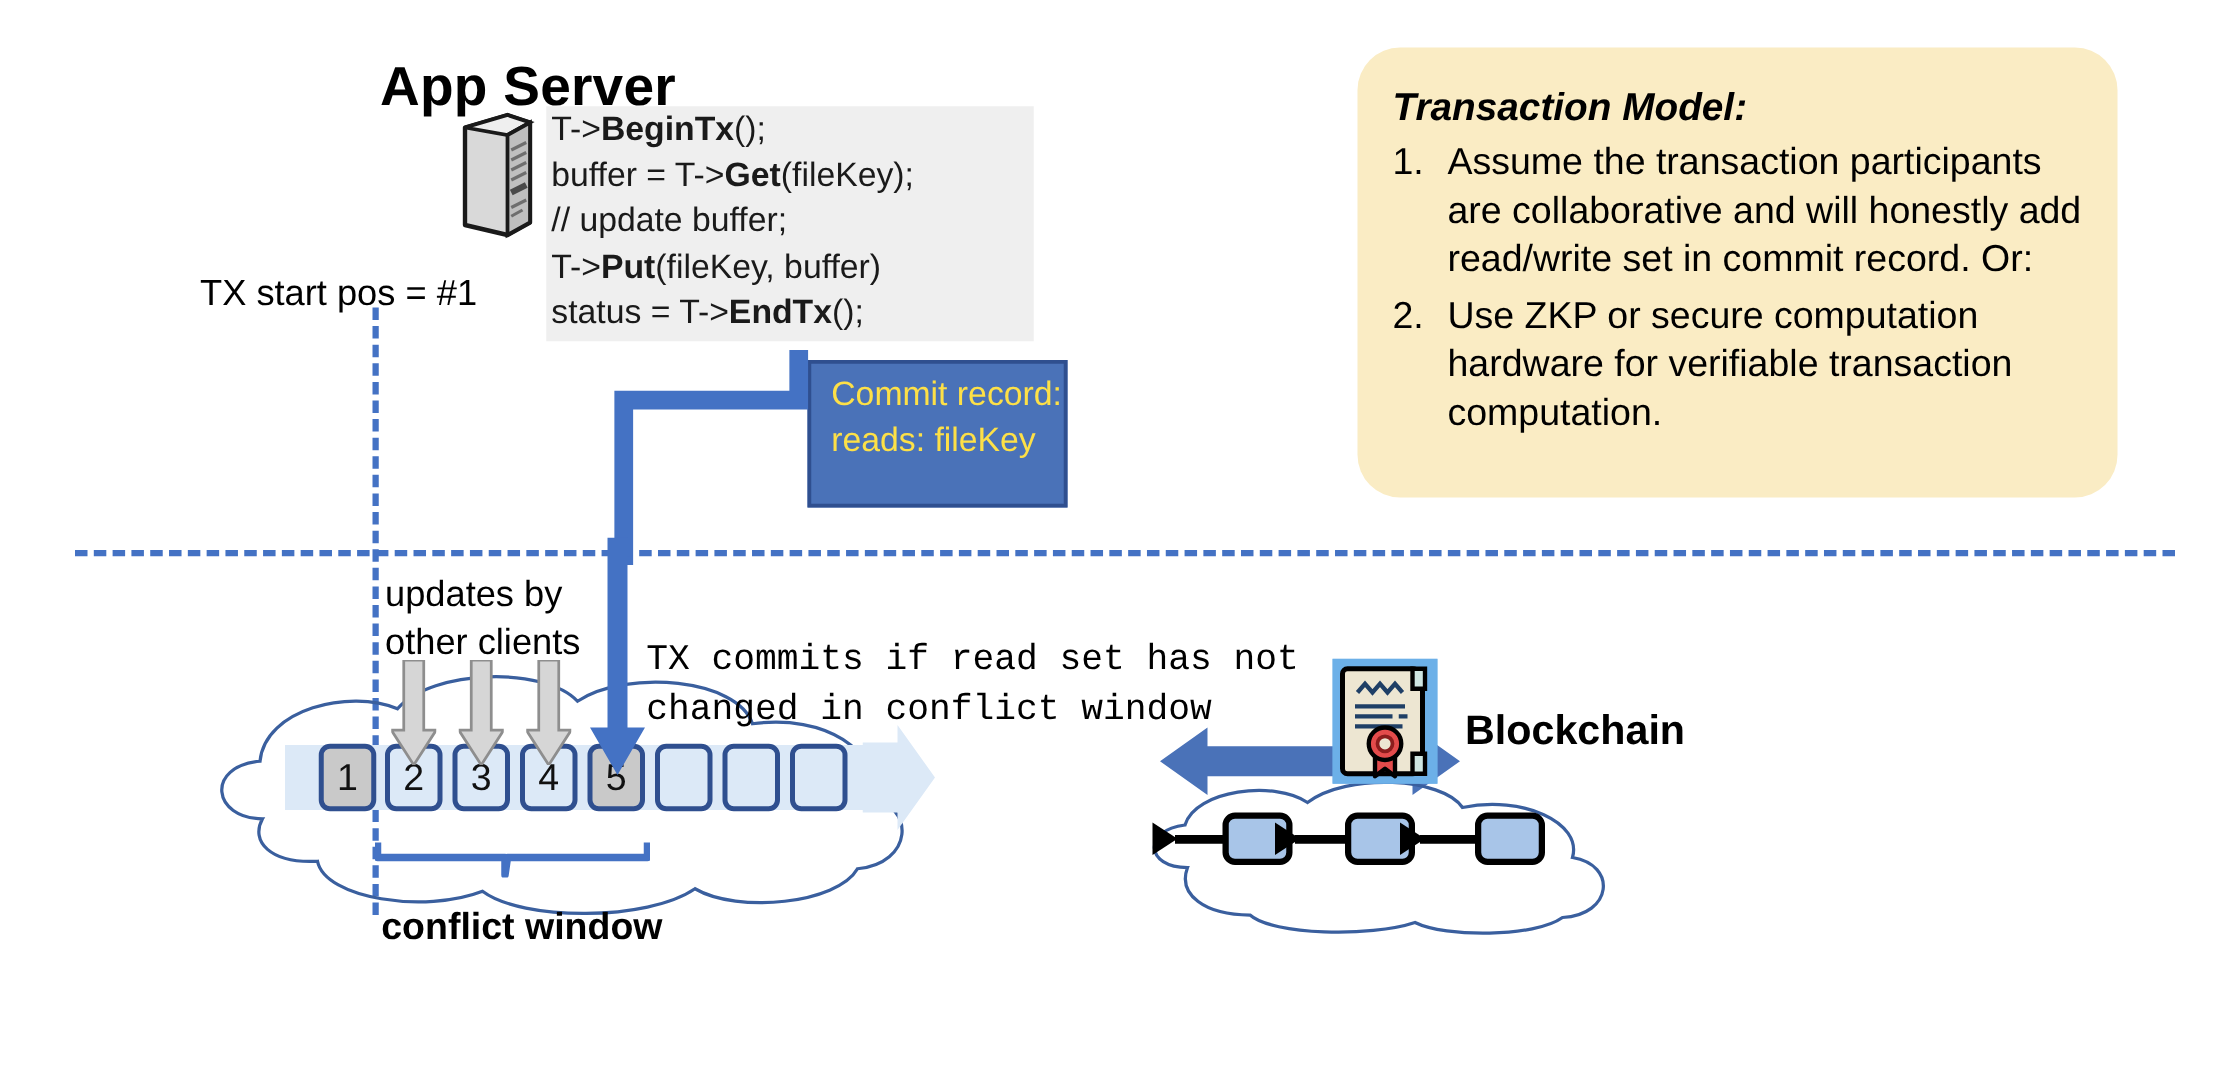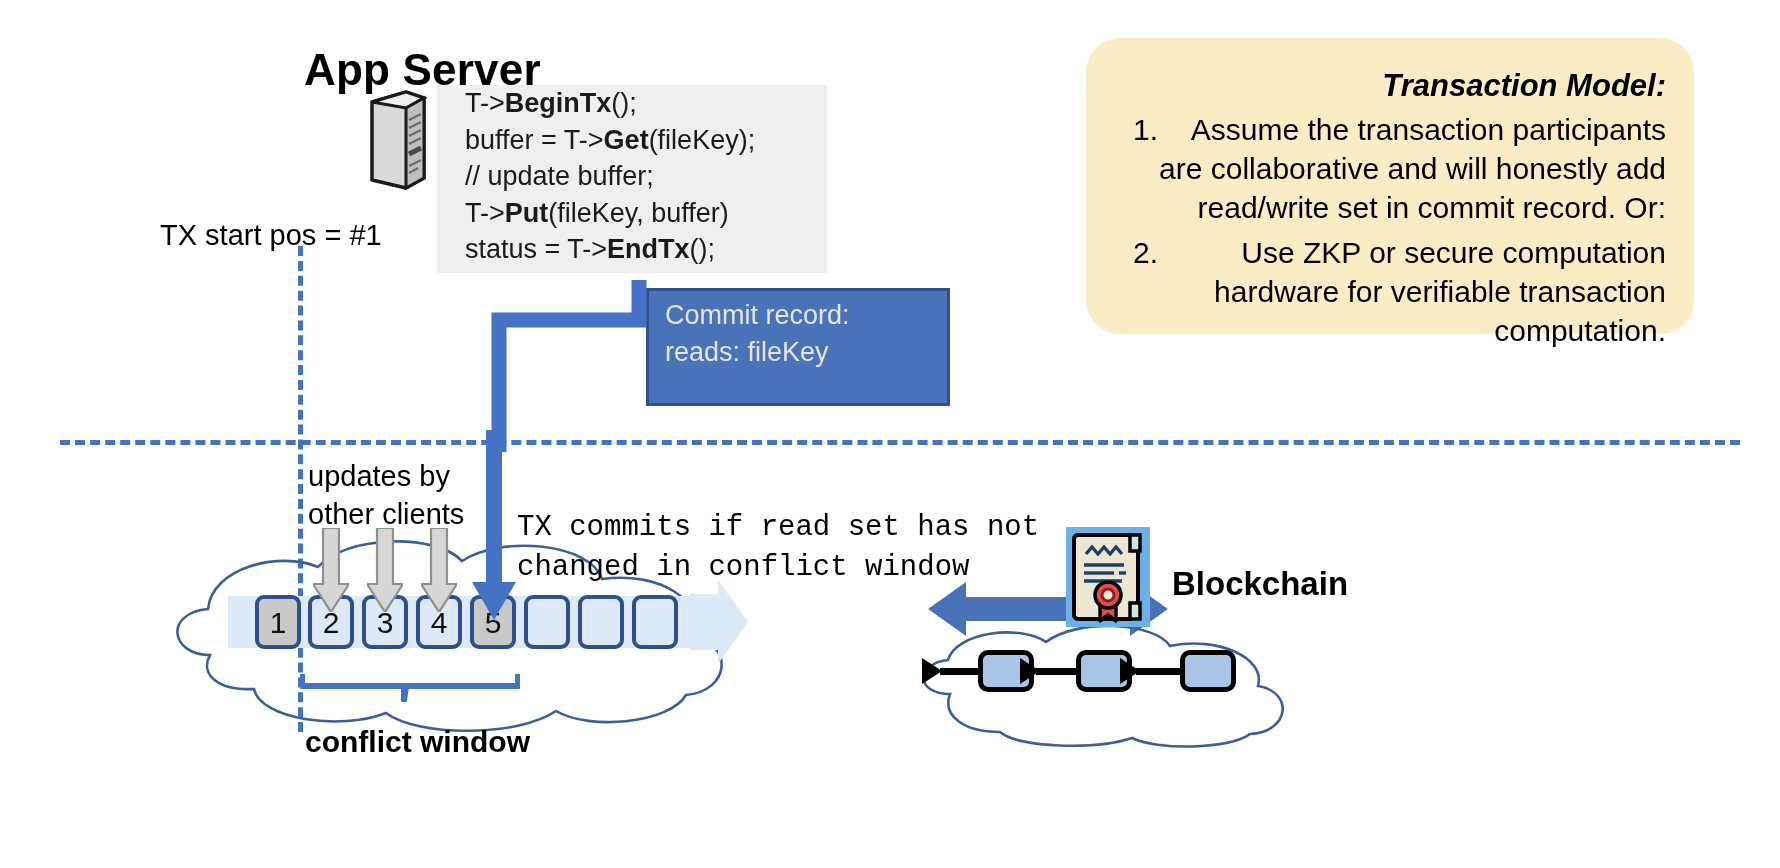--- a/index.html
+++ b/index.html
@@ -5,33 +5,33 @@
   html,body{margin:0;padding:0;background:#ffffff;}
   body{width:1780px;height:868px;position:relative;overflow:hidden;
        font-family:"Liberation Sans","DejaVu Sans",sans-serif;color:#000;}
   .abs{position:absolute;}
 
   
   #app-server-title{left:304px;top:45px;font-size:44px;font-weight:bold;letter-spacing:.2px;}
   #server-icon{left:366px;top:88px;width:64px;height:105px;}
 
   #code-box{left:437px;top:85px;width:390px;height:188px;background:#efefef;}
-  #code-box .line{font-size:27px;line-height:36.5px;padding-left:28px;white-space:nowrap;color:#1a1a1a;}
+  #code-box .line{font-size:27px;line-height:36.5px;padding-left:4px;white-space:nowrap;color:#1a1a1a;}
   #code-box .line b{font-weight:bold;}
 
   
   #tx-start-pos{left:160px;top:219px;font-size:29px;white-space:nowrap;}
 
   
   #tx-start-dashline{left:298px;top:246px;width:0;height:486px;
       border-left:5px dashed #4472c4;}
 
   
-  #commit-record{left:646px;top:288px;width:304px;height:118px;
-      background:#4a72b8;border:3px solid #2f4f8f;color:#e5e5e5;
+  #commit-record{left:646px;top:288px;width:208px;height:118px;
+      background:#4a72b8;border:3px solid #2f4f8f;color:#fde047;
       font-size:27px;line-height:37px;padding:6px 0 0 16px;box-sizing:border-box;}
 
   
   #commit-elbow{left:487px;top:272px;width:160px;height:180px;}
 
   
   #separator{left:60px;top:440px;width:1680px;height:0;border-top:5px dashed #4472c4;}
 
   
   #updates-label{left:308px;top:457px;font-size:29px;line-height:38px;}
@@ -65,22 +65,22 @@
   #bc-cloud{left:910px;top:620px;width:390px;height:130px;}
   #cert-icon{left:1066px;top:527px;width:84px;height:100px;background:#6cb0e8;}
   #blockchain-label{left:1172px;top:565px;font-size:33px;font-weight:bold;}
   .bc-block{position:absolute;width:56px;height:42px;background:#a8c5e8;
             border:5px solid #000;border-radius:10px;box-sizing:border-box;}
   .bc-link{position:absolute;height:0;border-top:7px solid #000;}
   .bc-head{position:absolute;width:0;height:0;border-top:13px solid transparent;
            border-bottom:13px solid transparent;border-right:20px solid #000;}
 
   
-  #tx-model{left:1086px;top:38px;width:608px;height:296px;background:#faecc4;
-            border-radius:34px;box-sizing:border-box;padding:30px 28px 0 28px;text-align:right;}
+  #tx-model{left:1086px;top:38px;width:608px;height:360px;background:#faecc4;
+            border-radius:34px;box-sizing:border-box;padding:30px 28px 0 28px;}
   #tx-model .tm-title{font-size:31px;font-style:italic;font-weight:bold;margin-bottom:4px;}
   #tx-model ol{margin:0;padding:0;list-style:none;}
   #tx-model li{display:flex;font-size:30px;line-height:39px;margin-top:6px;}
   #tx-model li .num{width:44px;flex:none;}
   #tx-model li .txt{flex:1;}
 </style>
 </head>
 <body>
 
 <div class="abs" id="app-server-title">App Server</div>

